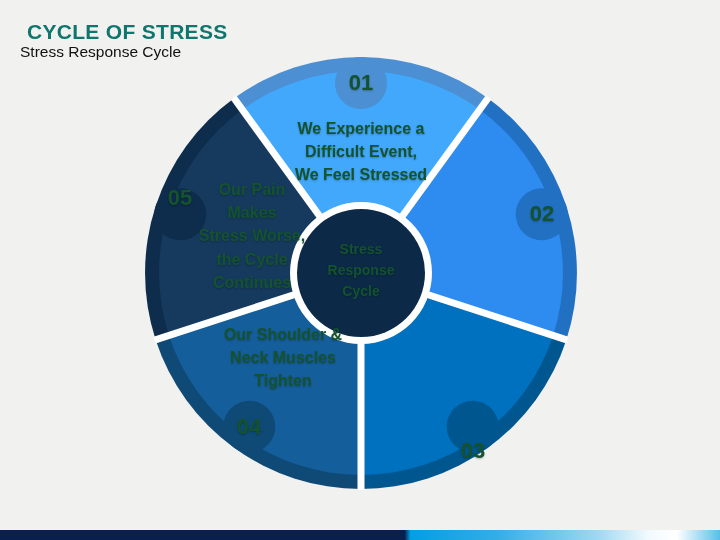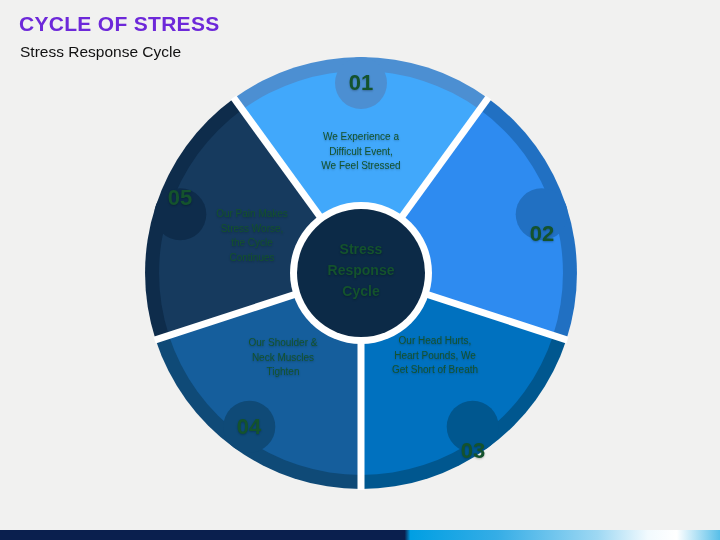--- a/index.html
+++ b/index.html
@@ -2,44 +2,44 @@
 <html><head>
 <meta charset="utf-8">
 <style>
   html,body { margin:0; padding:0; }
   .slide {
     position:relative; width:720px; height:540px;
     background:#F1F1F0; overflow:hidden;
     font-family:"Liberation Sans", sans-serif;
   }
   .title {
-    position:absolute; left:19px; top:12px; margin:0;
-    font-size:21px; font-weight:bold; color:#6d28d9; letter-spacing:0.3px;text-align:right;
+    position:absolute; left:19px; top:12px; margin:8px;
+    font-size:21px; font-weight:bold; color:#0f766e; letter-spacing:0.3px;text-align:right;
   }
   .subtitle {
     position:absolute; left:20px; top:43px; margin:0;
     font-size:15.5px; font-weight:normal; color:#111;
   }
   .wheel { position:absolute; left:131px; top:43px; width:460px; height:460px; }
   .wheel svg { position:absolute; left:0; top:0; }
   .overlay {
     position:absolute; transform:translate(-50%,-50%);
     color:#14532d; text-align:center; white-space:pre-line;
     text-shadow:0 1px 2px rgba(0,0,0,0.25);
   }
-  .wedge-label { font-size:10px; font-weight:normal; line-height:1.45; width:160px; }
+  .wedge-label { font-size:16px; font-weight:bold; line-height:1.45; width:160px; }
   .num { font-size:22px; font-weight:bold; }
   .center-label { font-size:14px; font-weight:bold; line-height:1.5; }
   .lbl1 { left:230px; top:109px; }
   .lbl2 { left:344px; top:186px; width:110px; }
   .lbl3 { left:304px; top:313px; }
   .lbl4 { left:152px; top:315px; }
   .lbl5 { left:121px; top:193px; width:120px; }
   .n1 { left:230px; top:40px; }
-  .n2 { left:411px; top:171px;margin-top:20px; }
+  .n2 { left:411px; top:171px; }
   .n3 { left:342px; top:408px; }
   .n4 { left:118px; top:384px;text-align:right; }
   .n5 { left:49px;  top:155px; }
   .ctr { left:230px; top:227px; }
   .bottom-bar {
     position:absolute; left:0; bottom:0; width:720px; height:10px;
     background:linear-gradient(90deg,
       #0A1F4E 0%, #0A1F4E 56.2%, #009FE3 57%, #35ADE6 69%,
       #9ED8F3 83%, #F2FAFE 90%, #FFFFFF 94%, #58BFE9 100%);
   }
@@ -81,23 +81,20 @@
         <line x1="172.9" y1="248.5" x2="23.6" y2="297.1"></line>
       </g>
 
       <circle cx="230" cy="230" r="71" fill="#FFFFFF"></circle>
       <circle cx="230" cy="230" r="64" fill="#0C2A47"></circle>
     </svg>
 
     <div class="overlay wedge-label lbl1">We Experience a
 Difficult Event,
 We Feel Stressed</div>
-    <div class="overlay wedge-label lbl3">Our Head Hurts,
-Heart Pounds, We
-Get Short of Breath</div>
     <div class="overlay wedge-label lbl5">Our Pain Makes
 Stress Worse,
 the Cycle
 Continues</div>
     <div class="overlay wedge-label lbl4">Our Shoulder &amp;
 Neck Muscles
 Tighten</div>
 
     <div class="overlay num n1">01</div>
     <div class="overlay num n2">02</div>

